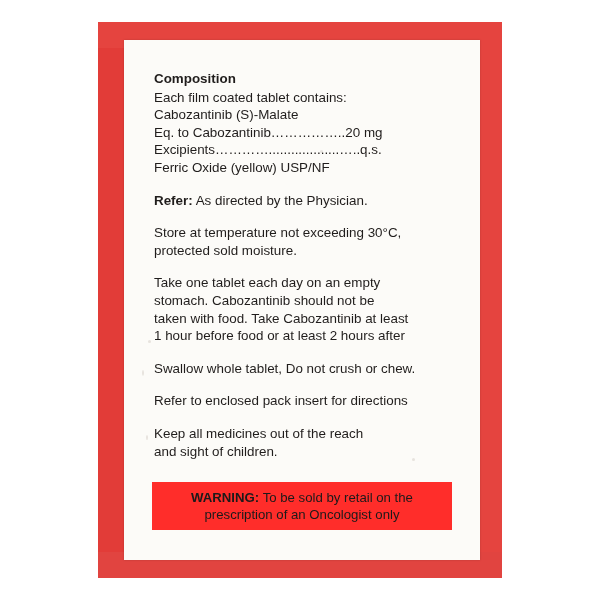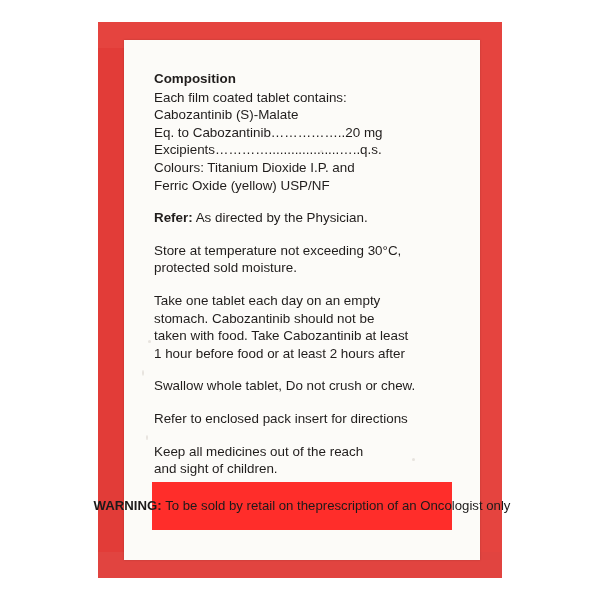--- a/index.html
+++ b/index.html
@@ -93,21 +93,21 @@
   .bold { font-weight: normal; }
   .inline-bold { font-weight: bold; }
   .warning-box {
     position: absolute;
     left: 152px;
     top: 482px;
     width: 300px;
     height: 48px;
     background: #ff2d2a;
     display: flex;
-    flex-direction: row;
+    flex-direction: column;
     align-items: center;
     justify-content: center;
     color: #1c1a1a;
     font-size: 13.2px;
     line-height: 17.5px;
     text-align: center;
   }
   .warning-box .w1 { white-space: nowrap; }
   .warning-box .w2 { white-space: nowrap; }
   
@@ -137,21 +137,20 @@
     <span class="speck" style="left:288px; top:418px; width:3px; height:3px;"></span>
 
     <div class="label-inner">
 
       <div class="blk">
         <div class="hdr">Composition</div>
         <div class="line">Each film coated tablet contains:</div>
         <div class="line">Cabozantinib (S)-Malate</div>
         <div class="line">Eq. to Cabozantinib……………..20 mg</div>
         <div class="line">Excipients…………...................…..q.s.</div>
-        <div class="line">Colours: Titanium Dioxide I.P. and</div>
         <div class="line">Ferric Oxide (yellow) USP/NF</div>
       </div>
 
       <div class="blk">
         <span class="inline-bold">Refer:</span><span> As directed by the Physician.</span>
       </div>
 
       <div class="blk bold">
         <div class="line">Store at temperature not exceeding 30°C,</div>
         <div class="line">protected sold moisture.</div>

